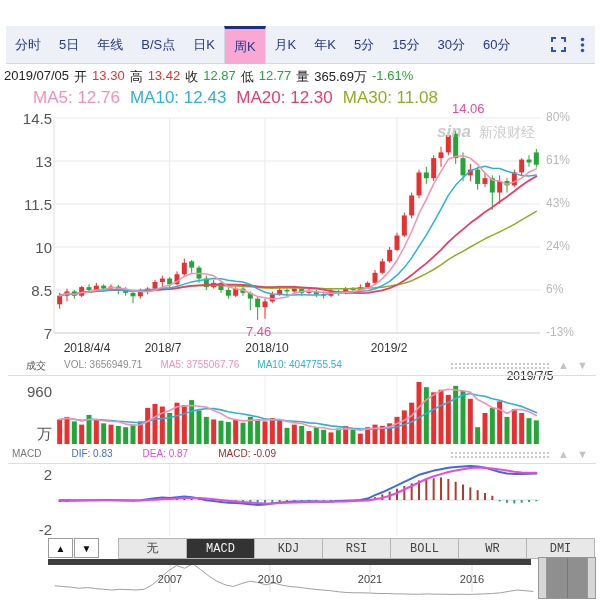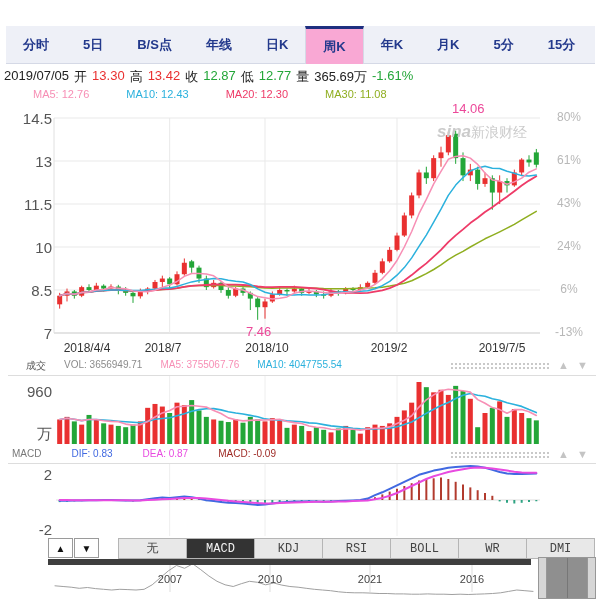--- a/index.html
+++ b/index.html
@@ -3,45 +3,45 @@
 <meta charset="utf-8">
 <style>
   * { margin:0; padding:0; box-sizing:border-box; }
   html,body { background:#ffffff; }
   body { font-family:"Liberation Sans","DejaVu Sans",sans-serif; }
   .app { position:relative; width:600px; height:600px; background:#fff; overflow:hidden; }
 
   
   .toolbar { position:absolute; left:6px; top:26px; width:589px; height:38px;
     background:#eef0f7; border-bottom:1px solid #d5d9e6; display:flex; align-items:stretch; }
-  .tb-tab { display:flex; align-items:center; padding:0 17px; font-size:13px; font-weight:700;
+  .tb-tab { display:flex; align-items:center; padding:0 9px; font-size:13px; font-weight:400;
     color:#23398c; cursor:pointer; white-space:nowrap; }
   .tb-tab.active { background:#f9a8d4; border-top:3px solid #1e2f80; border-left:1px solid #d5d9e6;
     border-right:1px solid #d5d9e6; margin-bottom:-1px; }
   .tb-icons { margin-left:auto; display:flex; align-items:center; gap:14px; padding-right:10px; }
   .tb-icons svg { display:block; }
 
   
   .quote-row { position:absolute; left:4px; top:68px; font-size:13px; color:#222;
     display:flex; gap:5px; white-space:nowrap; }
   .quote-row .v-red { color:#e93030; }
   .quote-row .v-green { color:#23a638; }
-  .ma-row { position:absolute; left:33px; top:88px; font-size:11px; display:flex; gap:37px; white-space:nowrap; }
+  .ma-row { position:absolute; left:33px; top:88px; font-size:17px; display:flex; gap:10px; white-space:nowrap; }
 
   .c-ma5 { color:#f78fb5; } .c-ma10 { color:#2bb1dd; } .c-ma20 { color:#ee3b68;text-align:center; } .c-ma30 { color:#8fae1f; }
   .c-dif { color:#4169e1; } .c-dea { color:#e84ae0; } .c-macdv { color:#9e2a25; } .c-gray { color:#8b8b8b; }
 
   .axis-label { position:absolute; font-size:15px; color:#555; width:50px; text-align:right; }
-  .pct-label { position:absolute; font-size:12px; color:#b8b8b8; width:46px; text-align:center; left:546px; }
+  .pct-label { position:absolute; font-size:12px; color:#b8b8b8; width:46px; text-align:left; left:546px; }
   .x-label { position:absolute; font-size:12px; color:#333; transform:translateX(-50%); top:341px; white-space:nowrap; }
   .annotation { position:absolute; font-size:13px; color:#ec4899; }
 
   .watermark { position:absolute; left:437px; top:122px; color:#cbcbcb; white-space:nowrap; }
   .wm-sina { font-size:17px; font-weight:700; font-style:italic; }
-  .wm-cn { font-size:14px; }
+  .wm-cn { font-size:14px;margin-left:8px; }
 
   .pane-header { position:absolute; font-size:10px; display:flex; align-items:flex-start; white-space:nowrap; }
   .pane-tools { position:absolute; display:flex; align-items:center; gap:8px; }
   .drag-dots { width:100px; height:8px;
     background-image:radial-gradient(#c9c9c9 1px, transparent 1.1px); background-size:4px 4px; }
   .pane-arrow { font-size:11px; color:#c4c4c4; cursor:pointer; line-height:1; }
 
   .hline { position:absolute; height:1px; background:#ddd; }
 
   
@@ -70,28 +70,29 @@
   #chart-svg { position:absolute; left:0; top:0; }
 </style>
 </head>
 <body>
 
 <div class="app">
 
   <nav class="toolbar" id="toolbar">
     <span class="tb-tab">分时</span>
       <span class="tb-tab">5日</span>
+      <span class="tb-tab">年线</span>
       <span class="tb-tab">B/S点</span>
-      <span class="tb-tab">年线</span>
       <span class="tb-tab">日K</span>
       <span class="tb-tab active">周K</span>
+      <span class="tb-tab">月K</span>
       <span class="tb-tab">年K</span>
-      <span class="tb-tab">月K</span>
       <span class="tb-tab">5分</span>
       <span class="tb-tab">15分</span>
+      <span class="tb-tab">30分</span>
       <span class="tb-tab">60分</span>
       <span class="tb-icons">
       <span>
         <svg width="15" height="15" viewBox="0 0 15 15">
           <path d="M1 5 V1 H5 M10 1 H14 V5 M14 10 V14 H10 M5 14 H1 V10" fill="none" stroke="#2a52c0" stroke-width="2"></path>
         </svg>
       </span>
       <span>
         <svg width="5" height="16" viewBox="0 0 5 16">
           <circle cx="2.5" cy="2.5" r="1.8" fill="#2a52c0"></circle>
@@ -442,21 +443,21 @@
       <div class="pct-label" style="top: 196px;">43%</div>
       <div class="pct-label" style="top: 239px;">24%</div>
       <div class="pct-label" style="top: 282px;">6%</div>
       <div class="pct-label" style="top: 325px;">-13%</div>
     </div>
   <div id="x-axis">
       <div class="x-label" style="left: 87px;">2018/4/4</div>
       <div class="x-label" style="left: 163px;">2018/7</div>
       <div class="x-label" style="left: 267px;">2018/10</div>
       <div class="x-label" style="left: 389px;">2019/2</div>
-      <div class="x-label" style="left: 502px;">2019/7/5</div>
+      <div class="x-label" style="left: 530px; margin-top: 28px;">2019/7/5</div>
     </div>
 
   <div class="pane-header" style="left:26px; top:359px; gap:18px;">
     <span style="color:#555;">成交</span>
     <span class="c-gray">VOL: 3656949.71</span>
     <span class="c-ma5">MA5: 3755067.76</span>
     <span class="c-ma10">MA10: 4047755.54</span>
   </div>
   <div class="pane-tools" style="left:450px; top:360px;">
     <span class="drag-dots"></span>

